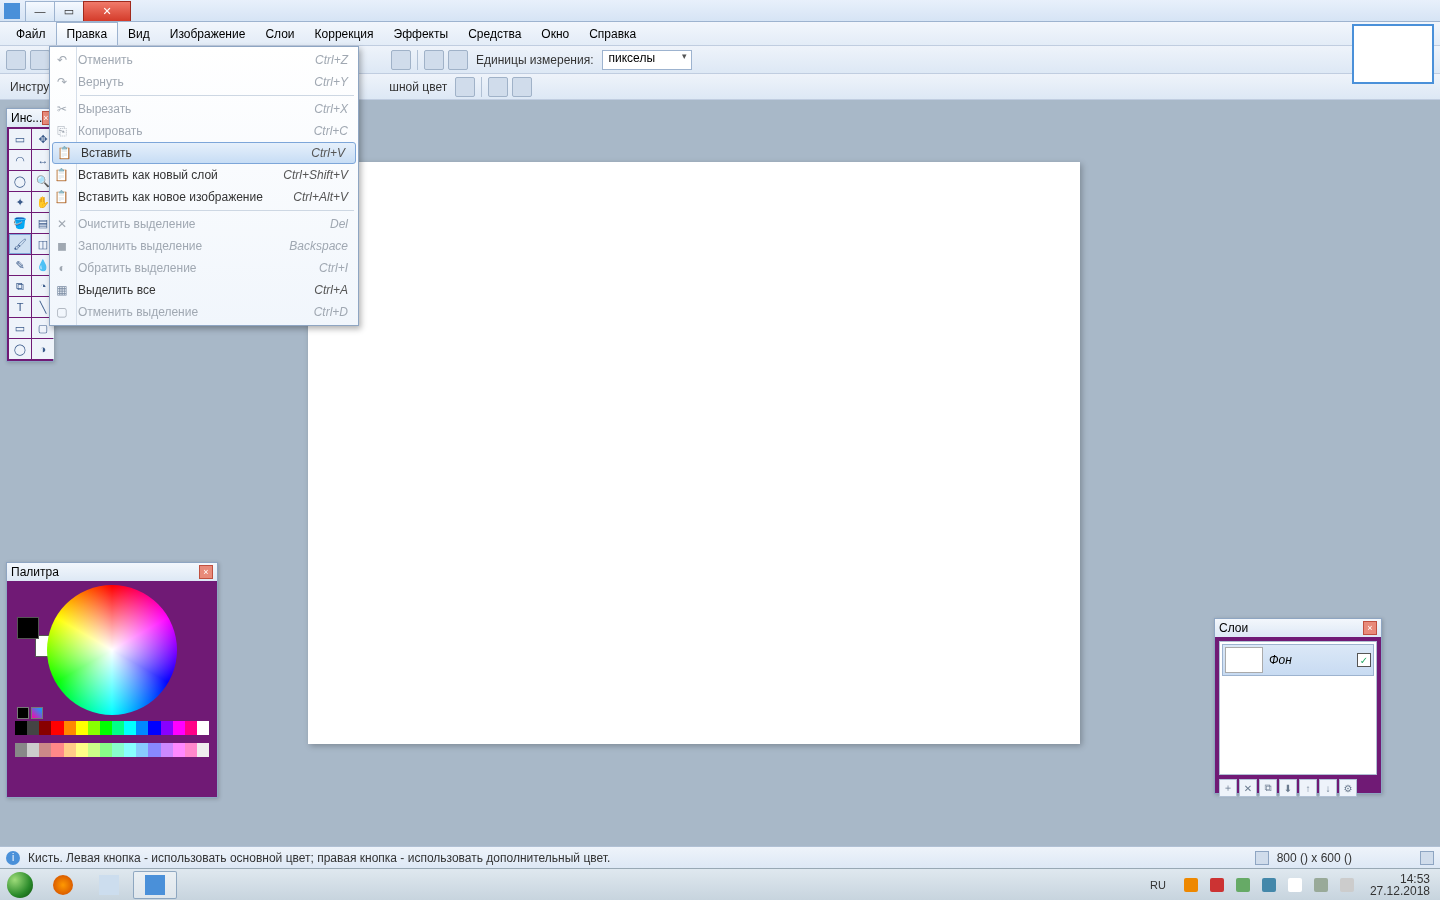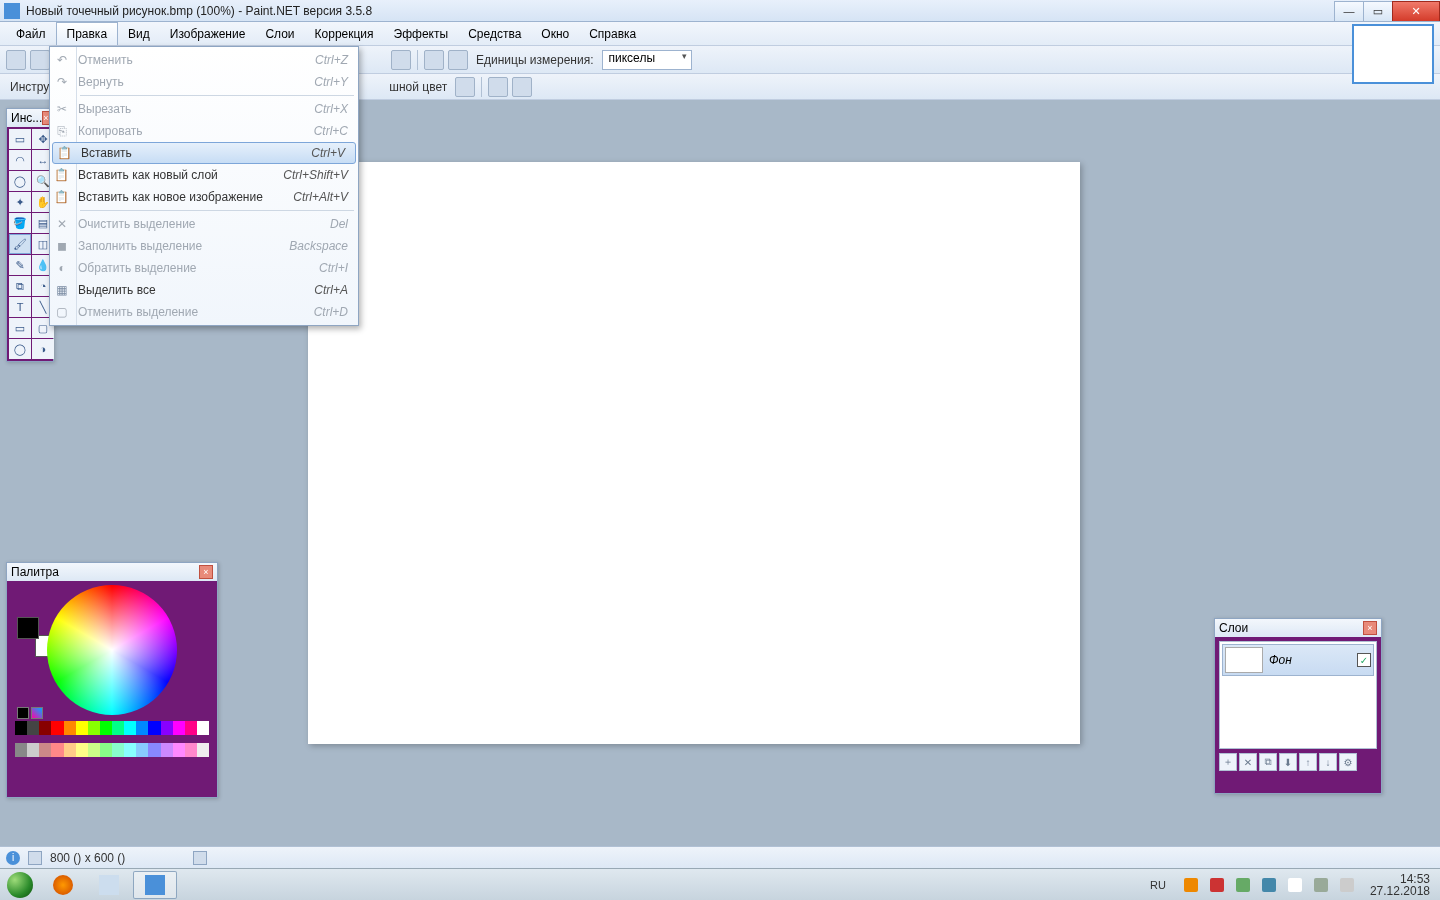--- a/index.html
+++ b/index.html
@@ -67,21 +67,21 @@
 .fgbg { position:absolute; left:10px; top:32px; width:40px; height:40px;}
 .fgbg .bg-sw { position:absolute; right:0; bottom:0; width:22px; height:22px; background:#fff; border:1px solid #555;}
 .fgbg .fg-sw { position:absolute; left:0; top:0; width:22px; height:22px; background:#000; border:1px solid #555;}
 .mini-sw { position:absolute; left:10px; bottom:38px; display:flex; gap:2px;}
 .mini-sw div { width:12px; height:12px; border:1px solid #777;}
 .palette-strip { height:14px; margin:2px 8px 8px; display:flex;}
 .palette-strip div { flex:1; }
 
 
 #layers-panel { left:1214px; top:618px; width:168px; height:176px;}
-#layers-panel .layers-list { background:#fff; margin:4px; height:108px; border:1px solid #b0c0d4;}
+#layers-panel .layers-list { background:#fff; margin:4px; height:134px; border:1px solid #b0c0d4;}
 .layer-row { display:flex; align-items:center; height:32px; background: linear-gradient(#dbe8f7,#c8dbf2); border:1px solid #9db3cf; margin:2px; padding:2px; gap:6px;}
 .layer-thumb { width:38px; height:26px; background:#fff; border:1px solid #aaa;}
 .layer-name { flex:1; font-style:italic;}
 .layer-chk { width:14px; height:14px; border:1px solid #555; background:#fff; display:flex; align-items:center; justify-content:center; font-size:10px; color:#2a6;}
 #layers-panel .layer-btns { display:flex; gap:2px; padding:0 4px 4px; }
 #layers-panel .layer-btns div { width:18px; height:18px; border:1px solid #b0c0d4; background:#eef3fa; display:flex; align-items:center; justify-content:center; font-size:10px; color:#6a7a8e;}
 
 
 #doc-thumb { position:absolute; right:6px; top:24px; width:82px; height:60px; background:#fff; border:2px solid #4a90d9;}
 
@@ -101,21 +101,20 @@
 .taskbar .task-icon { width:20px; height:20px; }
 .taskbar .tray { margin-left:auto; display:flex; align-items:center; padding-right:6px; gap:12px;}
 .taskbar .tray-ic { width:14px; height:14px; background:#888; border-radius:2px;}
 .taskbar .clock { text-align:right; font-size:11px; color:#333; line-height:12px; padding:0 4px;}
 </style>
 </head>
 <body>
 
 <div class="titlebar">
   <div class="app-icon"></div>
-  <div class="title">Новый точечный рисунок.bmp (100%) - Paint.NET версия 3.5.8</div>
   <div class="win-btns">
     <div class="win-btn">—</div>
     <div class="win-btn">▭</div>
     <div class="win-btn win-close">✕</div>
   </div>
 </div>
 
 <div class="menubar">
   <div class="menu-item">Файл</div>
   <div class="menu-item open">Правка</div>
@@ -330,20 +329,21 @@
     <div>↑</div>
     <div>↓</div>
     <div>⚙</div>
   </div>
 </div>
 
 <div id="doc-thumb"></div>
 
 <div class="statusbar">
   <div class="st-icon">i</div>
+  <div class="st-text">Кисть. Левая кнопка - использовать основной цвет; правая кнопка - использовать дополнительный цвет.</div>
   <div class="st-doc-icon"></div>
   <div class="st-dims">800 () x 600 ()</div>
   <div class="st-doc-icon"></div>
 </div>
 
 <div class="taskbar">
   <div class="start">
       <div class="start-orb"></div>
     </div>
   <div class="task-item">

